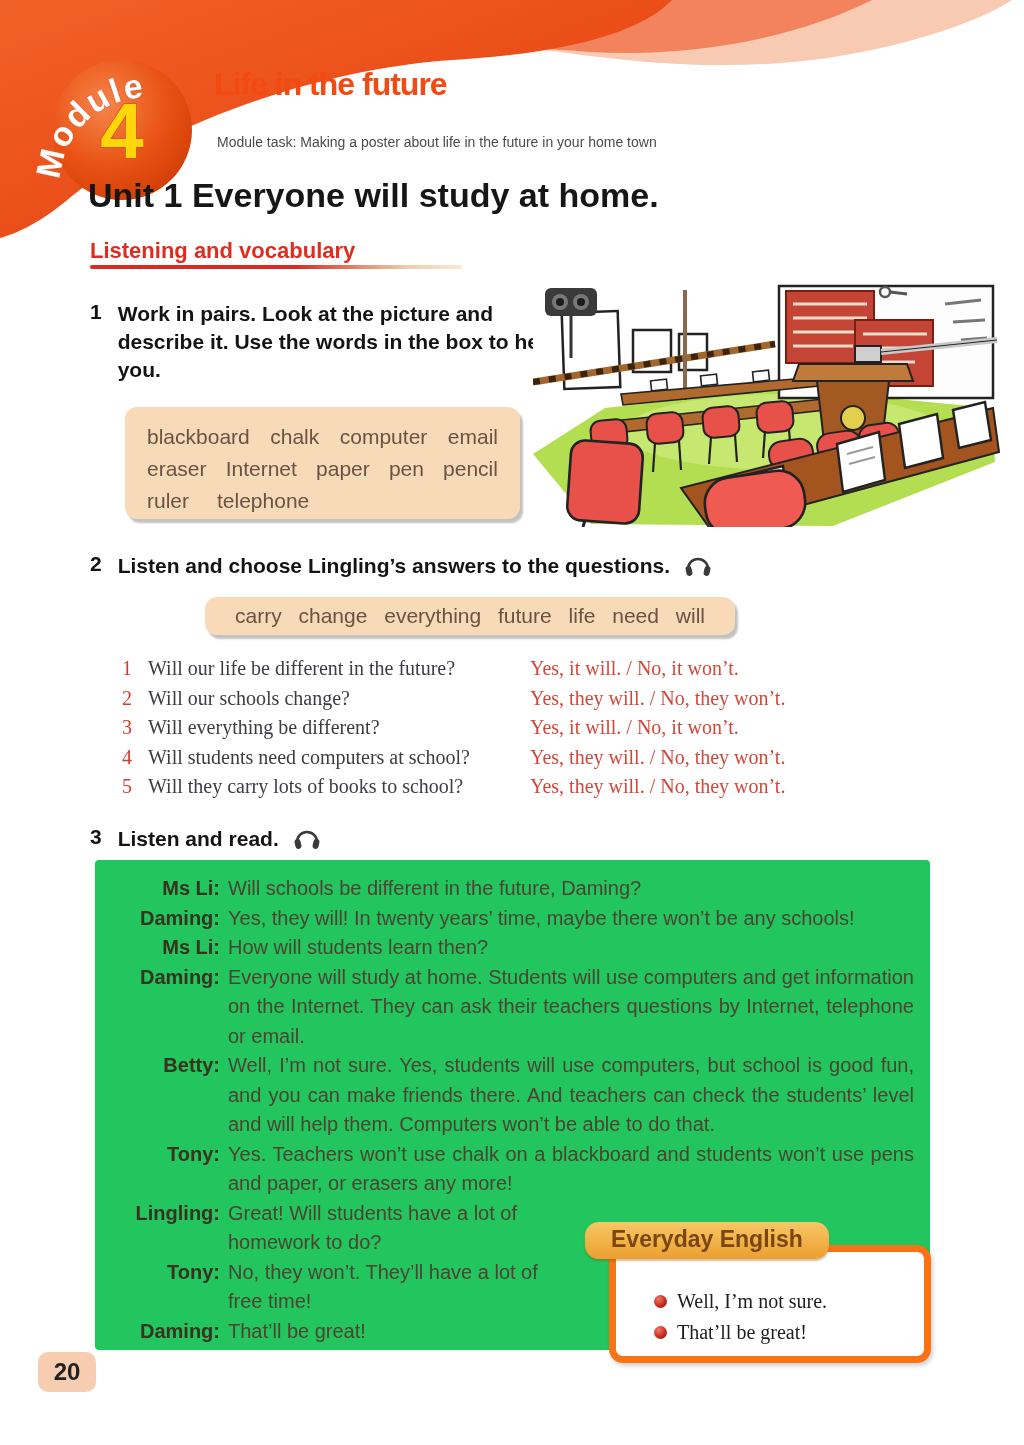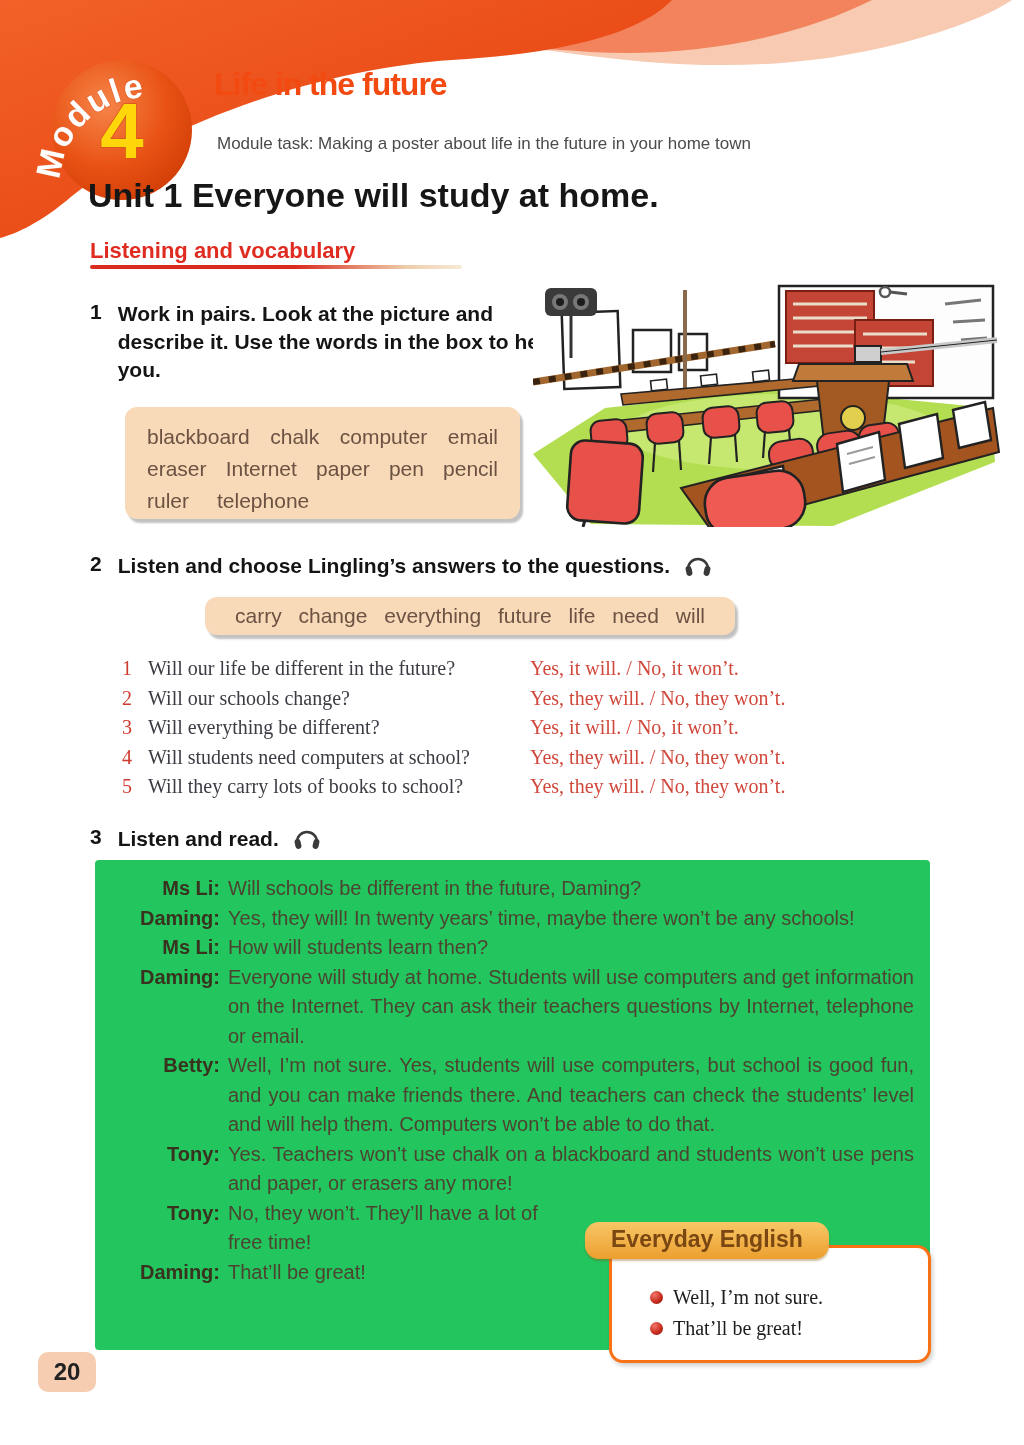--- a/index.html
+++ b/index.html
@@ -5,21 +5,21 @@
   * { margin:0; padding:0; box-sizing:border-box; }
   body { background:#e9e9e9; font-family:"Liberation Sans", sans-serif; }
   .page { position:relative; width:1024px; height:1445px; margin:0 auto; background:#fff; overflow:hidden; }
 
   
   .swoosh { position:absolute; left:0; top:0; width:1024px; height:250px; }
   .badge-svg { position:absolute; left:26px; top:26px; width:200px; height:200px; }
 
   .main-title { position:absolute; left:214px; top:66px; font-size:32px; font-weight:800;
                 color:#f24a10; letter-spacing:-1px; }
-  .module-task { position:absolute; left:217px; top:134px; font-size:17px; color:#4b4b4b; }
+  .module-task { position:absolute; left:217px; top:134px; font-size:14px; color:#4b4b4b; }
   .unit-title { position:absolute; left:88px; top:176px; font-size:34px; font-weight:800; color:#161616; }
   .section-heading { position:absolute; left:90px; top:238px; font-size:22px; font-weight:800; color:#e02b20; }
   .section-heading::after { content:""; position:absolute; left:0; bottom:-5px; width:372px; height:4px;
       border-radius:2px;
       background:linear-gradient(to right,#d92b20 0%,#d92b20 55%,#eecdaa 85%,#f7ead8 100%); }
 
   
   .ex-head { position:absolute; display:flex; gap:16px; font-weight:700; color:#141414; }
   .ex-head .num { font-size:21px; }
   .ex-head .txt { font-size:21px; line-height:28px; }
@@ -54,21 +54,21 @@
   .turn .t { color:#4c4430; text-align:justify; }
   .turn.narrow .t { max-width:332px; text-align:left; }
 
   
   .ee { position:absolute; left:585px; top:1222px; width:350px; }
   .ee-tab { position:relative; z-index:2; display:inline-block; padding:4px 26px 6px;
             background:linear-gradient(#f7c766,#ec9f2f); border-radius:14px;
             box-shadow:0 2px 2px rgba(140,90,20,.4);
             font-size:23px; font-weight:800; color:#7a4612; }
   .ee-panel { position:relative; margin:-14px 0 0 24px; width:322px; height:118px; background:#fff;
-              border:3px solid #f97316; border-radius:14px; box-shadow:2px 3px 4px rgba(0,0,0,.18);
+              border:7px solid #f97316; border-radius:14px; box-shadow:2px 3px 4px rgba(0,0,0,.18);
               padding:34px 0 0 38px; font-family:"Liberation Serif", serif; font-size:20px; color:#1d1d1d; }
   .ee-item { display:flex; align-items:center; gap:10px; line-height:31px; }
   .ee-dot { width:13px; height:13px; border-radius:50%; flex:none;
             background:radial-gradient(circle at 35% 30%, #f1776a, #c4271a 60%, #7c150c); }
 
   
   .pagenum { position:absolute; left:38px; top:1352px; width:58px; height:40px; background:#f6cdb0;
              border-radius:10px; display:flex; align-items:center; justify-content:center;
              font-size:24px; font-weight:700; color:#222; }
 
@@ -298,20 +298,24 @@
     </div>
     <div class="turn">
       <span class="sp">Betty:</span>
       <span class="t">Well, I’m not sure. Yes, students will use computers, but school is good fun, and you can make friends there. And teachers can check the students’ level and will help them. Computers won’t be able to do that.</span>
     </div>
     <div class="turn">
       <span class="sp">Tony:</span>
       <span class="t">Yes. Teachers won’t use chalk on a blackboard and students won’t use pens and paper, or erasers any more!</span>
     </div>
     <div class="turn narrow">
+      <span class="sp">Lingling:</span>
+      <span class="t">Great! Will students have a lot of homework to do?</span>
+    </div>
+    <div class="turn narrow">
       <span class="sp">Tony:</span>
       <span class="t">No, they won’t. They’ll have a lot of free time!</span>
     </div>
     <div class="turn narrow">
       <span class="sp">Daming:</span>
       <span class="t">That’ll be great!</span>
     </div>
   </div>
 
   <div class="ee">

